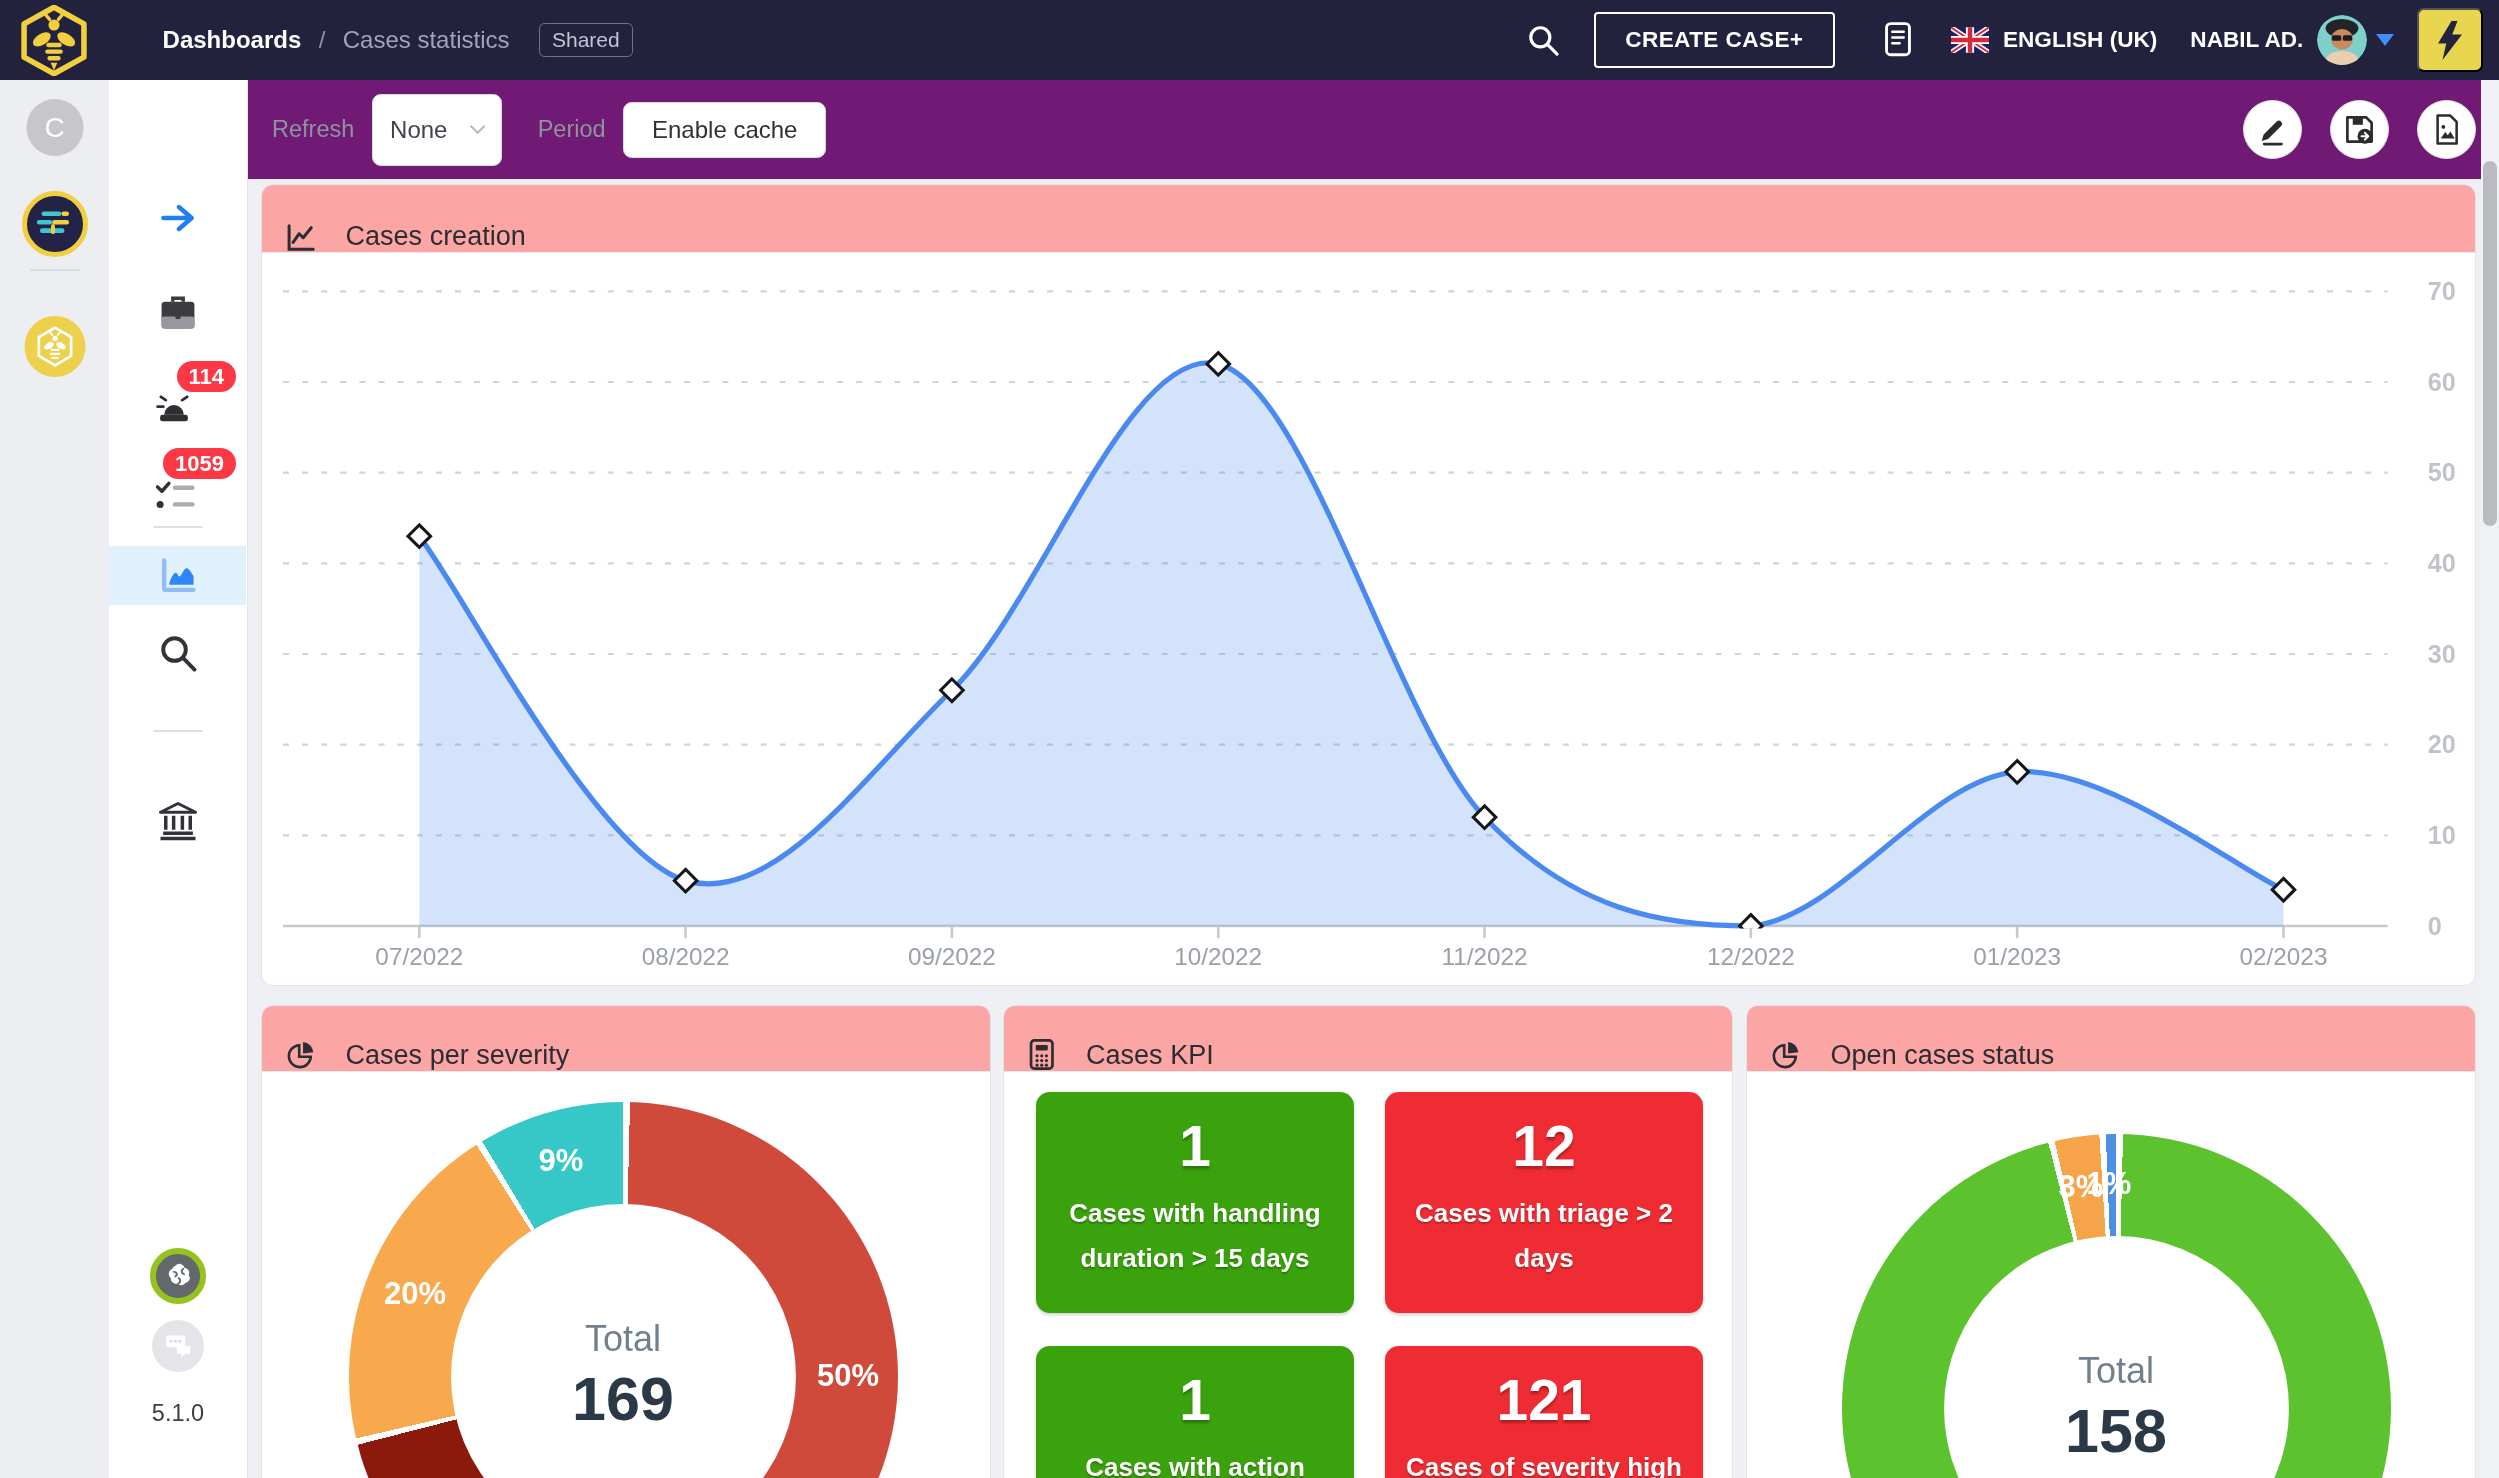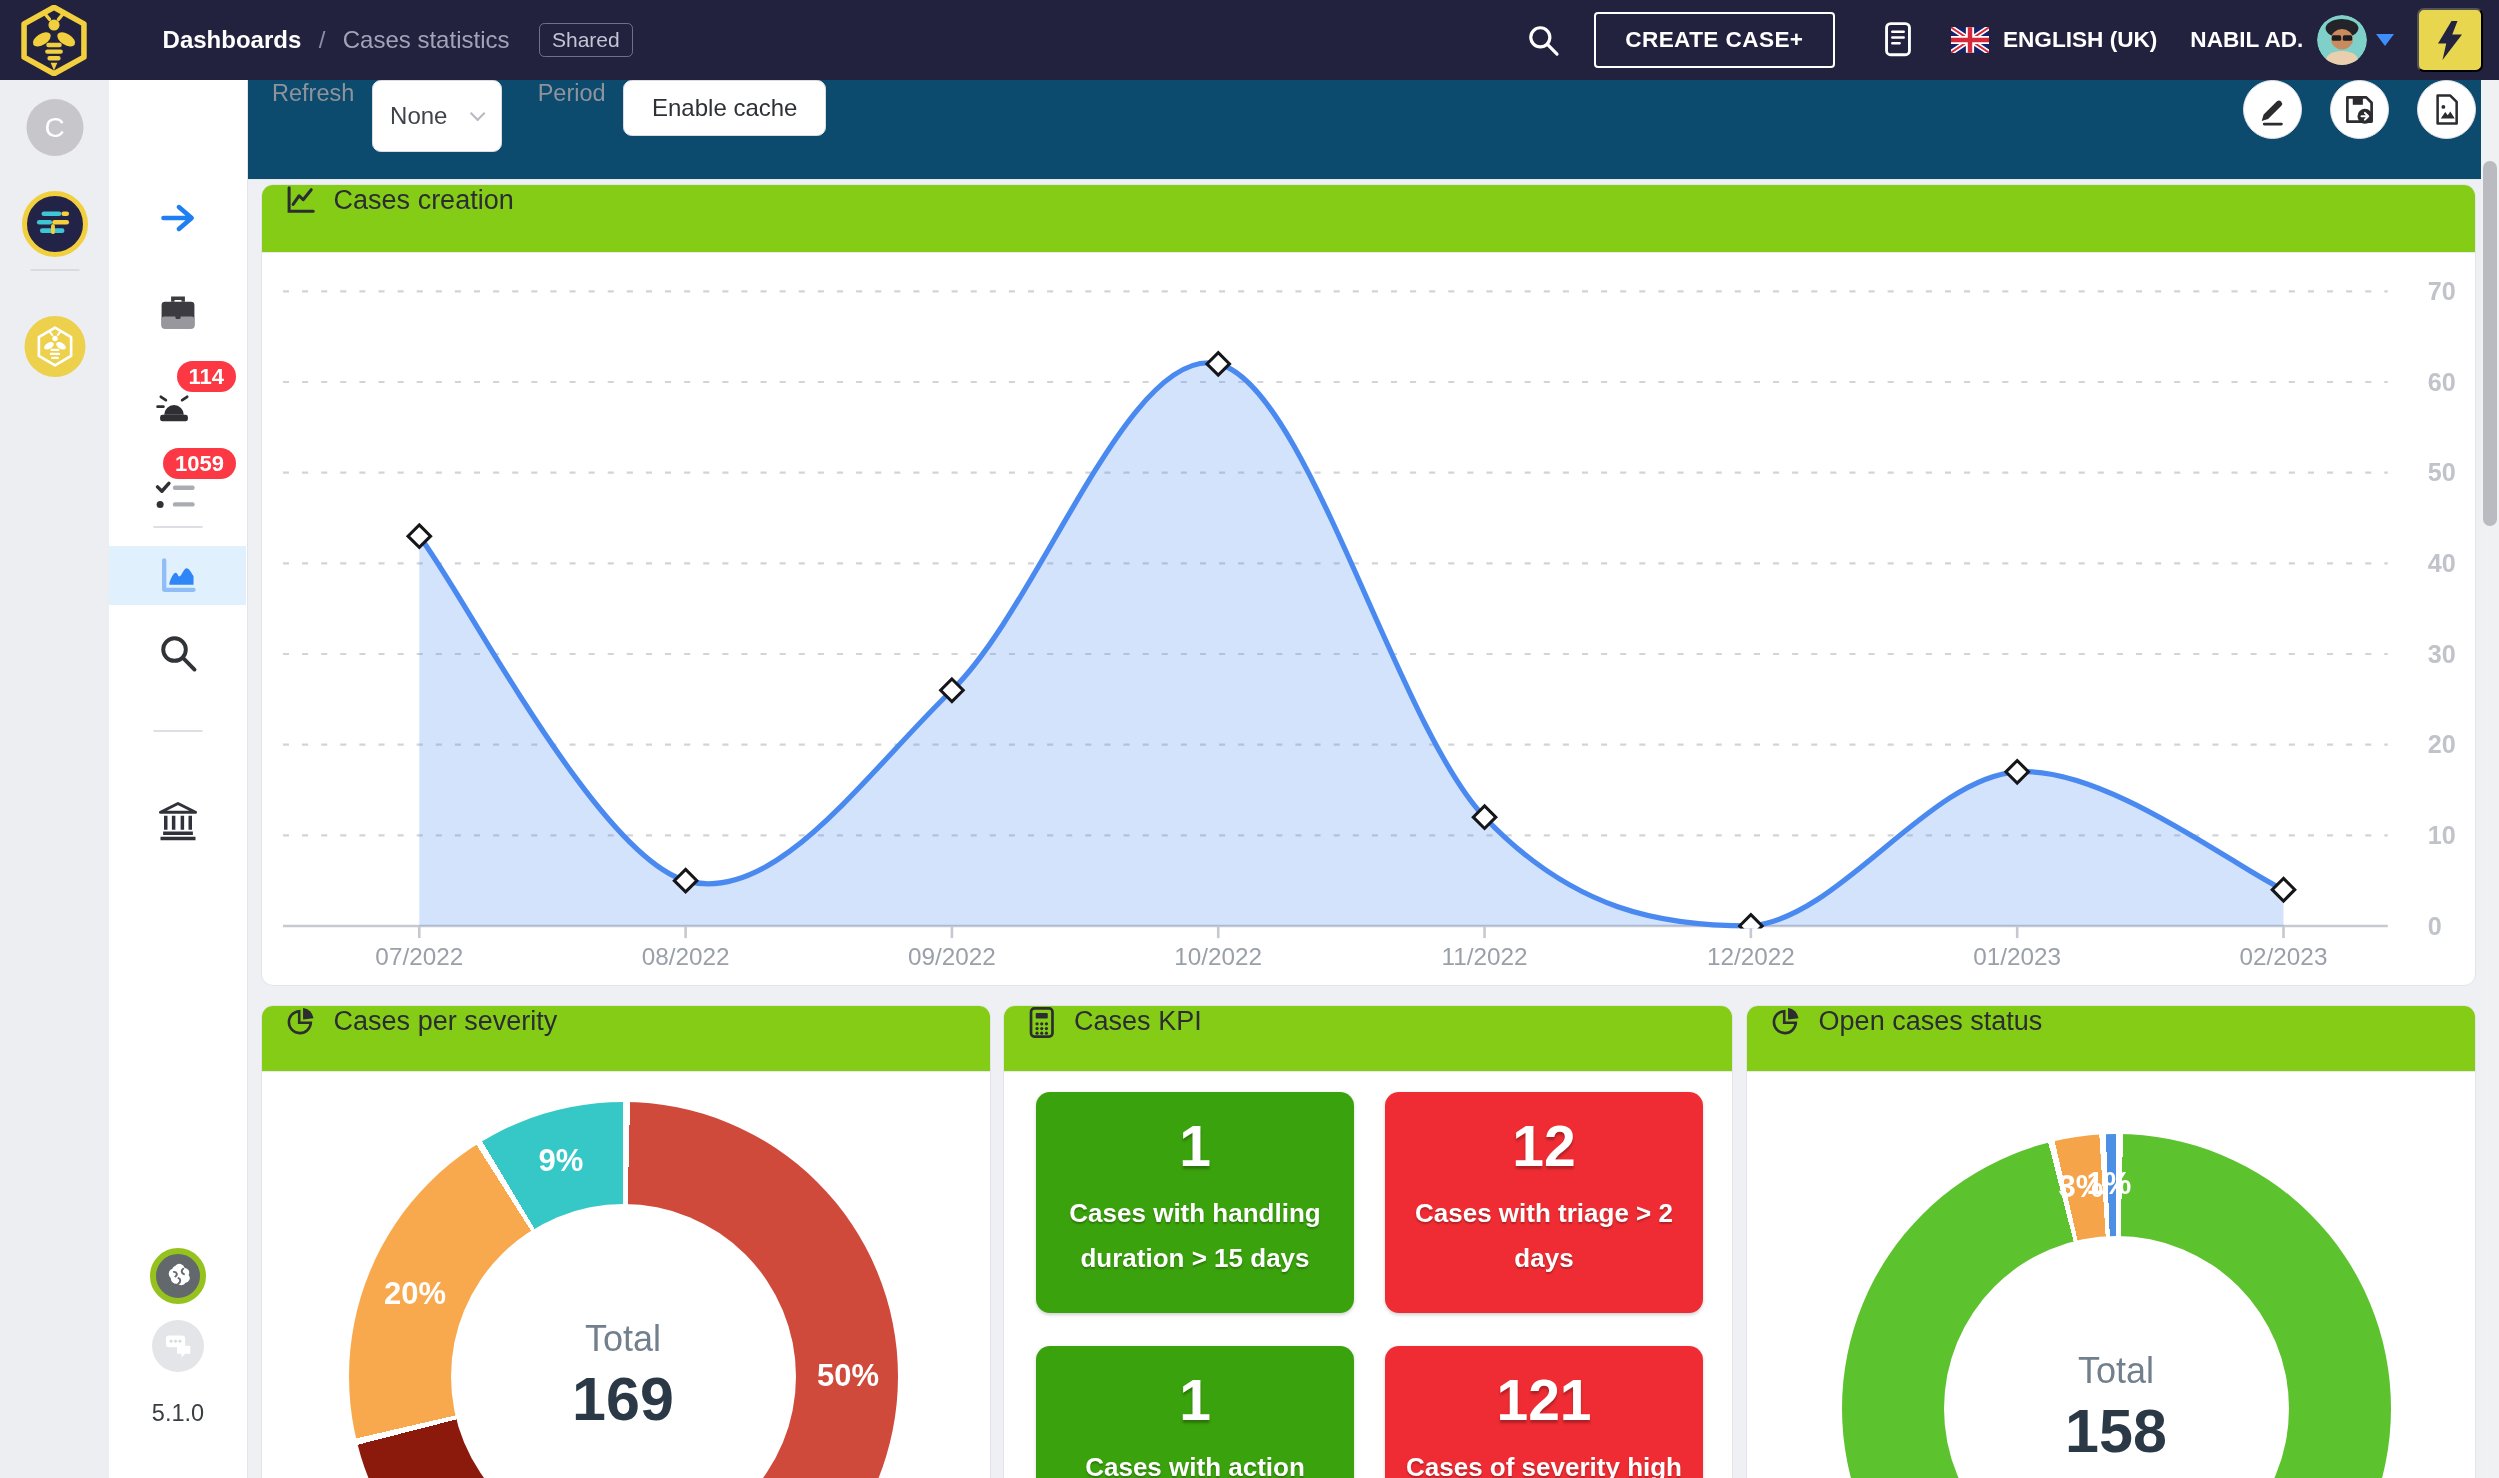--- a/index.html
+++ b/index.html
@@ -48,39 +48,39 @@
   .nav-badge{position:absolute;right:12px;top:0;background:#fb3844;color:#fff;font-size:22px;
     font-weight:700;padding:2.6px 12px;border-radius:17.4px;z-index:2}
   .nav-group svg{position:absolute;left:45px;top:26px}
   .ring-brain{width:56px;height:56px;border-radius:50%;background:#63686d;border:6px solid #96c21e;
     display:flex;align-items:center;justify-content:center}
   .ring-chat{width:52px;height:52px;border-radius:50%;background:#e4e5e8;
     display:flex;align-items:center;justify-content:center}
   .version{font-size:23.5px;color:#3a3e44}
 
   
-  .toolbar{position:absolute;left:248px;top:80px;width:2252px;height:100px;background:#0c4a6e;
-    border-bottom:1.7px solid #e6e7eb;display:flex;align-items:flex-start;padding:0 24px;z-index:3}
+  .toolbar{position:absolute;left:248px;top:80px;width:2252px;height:100px;background:#701a75;
+    border-bottom:1.7px solid #e6e7eb;display:flex;align-items:center;padding:0 24px;z-index:3}
   .tlabel{font-size:23.5px;color:#8e939c;margin-right:17.4px}
   .select{display:flex;align-items:center;justify-content:space-between;border:1.7px solid #dadce1;
     border-radius:8.7px;height:72px;padding:0 17.4px;color:#3f444b;font-size:24px;background:#fff}
   .sel-refresh{width:130px;margin-right:36px}
   .sel-period{width:349px;margin-right:36px}
   .chev{width:11.3px;height:11.3px;border-right:2.6px solid #b7bac0;border-bottom:2.6px solid #b7bac0;
     transform:rotate(45deg);margin-top:-5.2px;flex:0 0 auto}
   .btn-cache{height:56px;border:1.7px solid #dadce1;border-radius:8.7px;background:#fff;font-size:24px;
     color:#2e3236;padding:0 28px;display:flex;align-items:center}
   .tool-actions{margin-left:auto;display:flex;align-items:center;margin-right:0}
   .iconbtn{width:59px;height:59px;border:1.7px solid #e0e1e6;border-radius:50%;background:#fff;
     display:flex;align-items:center;justify-content:center;margin-left:28px}
 
   
   .panel{position:absolute;background:#fff;border:1.7px solid #e3e4ea;border-radius:12px;overflow:hidden}
-  .panel-header{height:66px;background:#84cc16;border-bottom:1.7px solid #e8e9ed;display:flex;
-    align-items:flex-start;gap:18px;padding:0 22.6px}
+  .panel-header{height:66px;background:#fca5a5;border-bottom:1.7px solid #e8e9ed;display:flex;
+    align-items:flex-end;gap:30px;padding:0 22.6px}
   .panel-title{font-size:27px;color:#2b2d32;font-weight:500}
   .panel-body{position:relative;width:100%;height:calc(100% - 66px)}
   #panel-creation{left:261px;top:184px;width:2215px;height:802px}
   #panel-creation .panel-header{height:68px}
   #panel-severity{left:261px;top:1005px;width:730px;height:556px}
   #panel-kpi{left:1003px;top:1005px;width:730px;height:556px}
   #panel-status{left:1746px;top:1005px;width:730px;height:556px}
 
   
   .donut-wrap{position:absolute;width:549px;height:549px}

